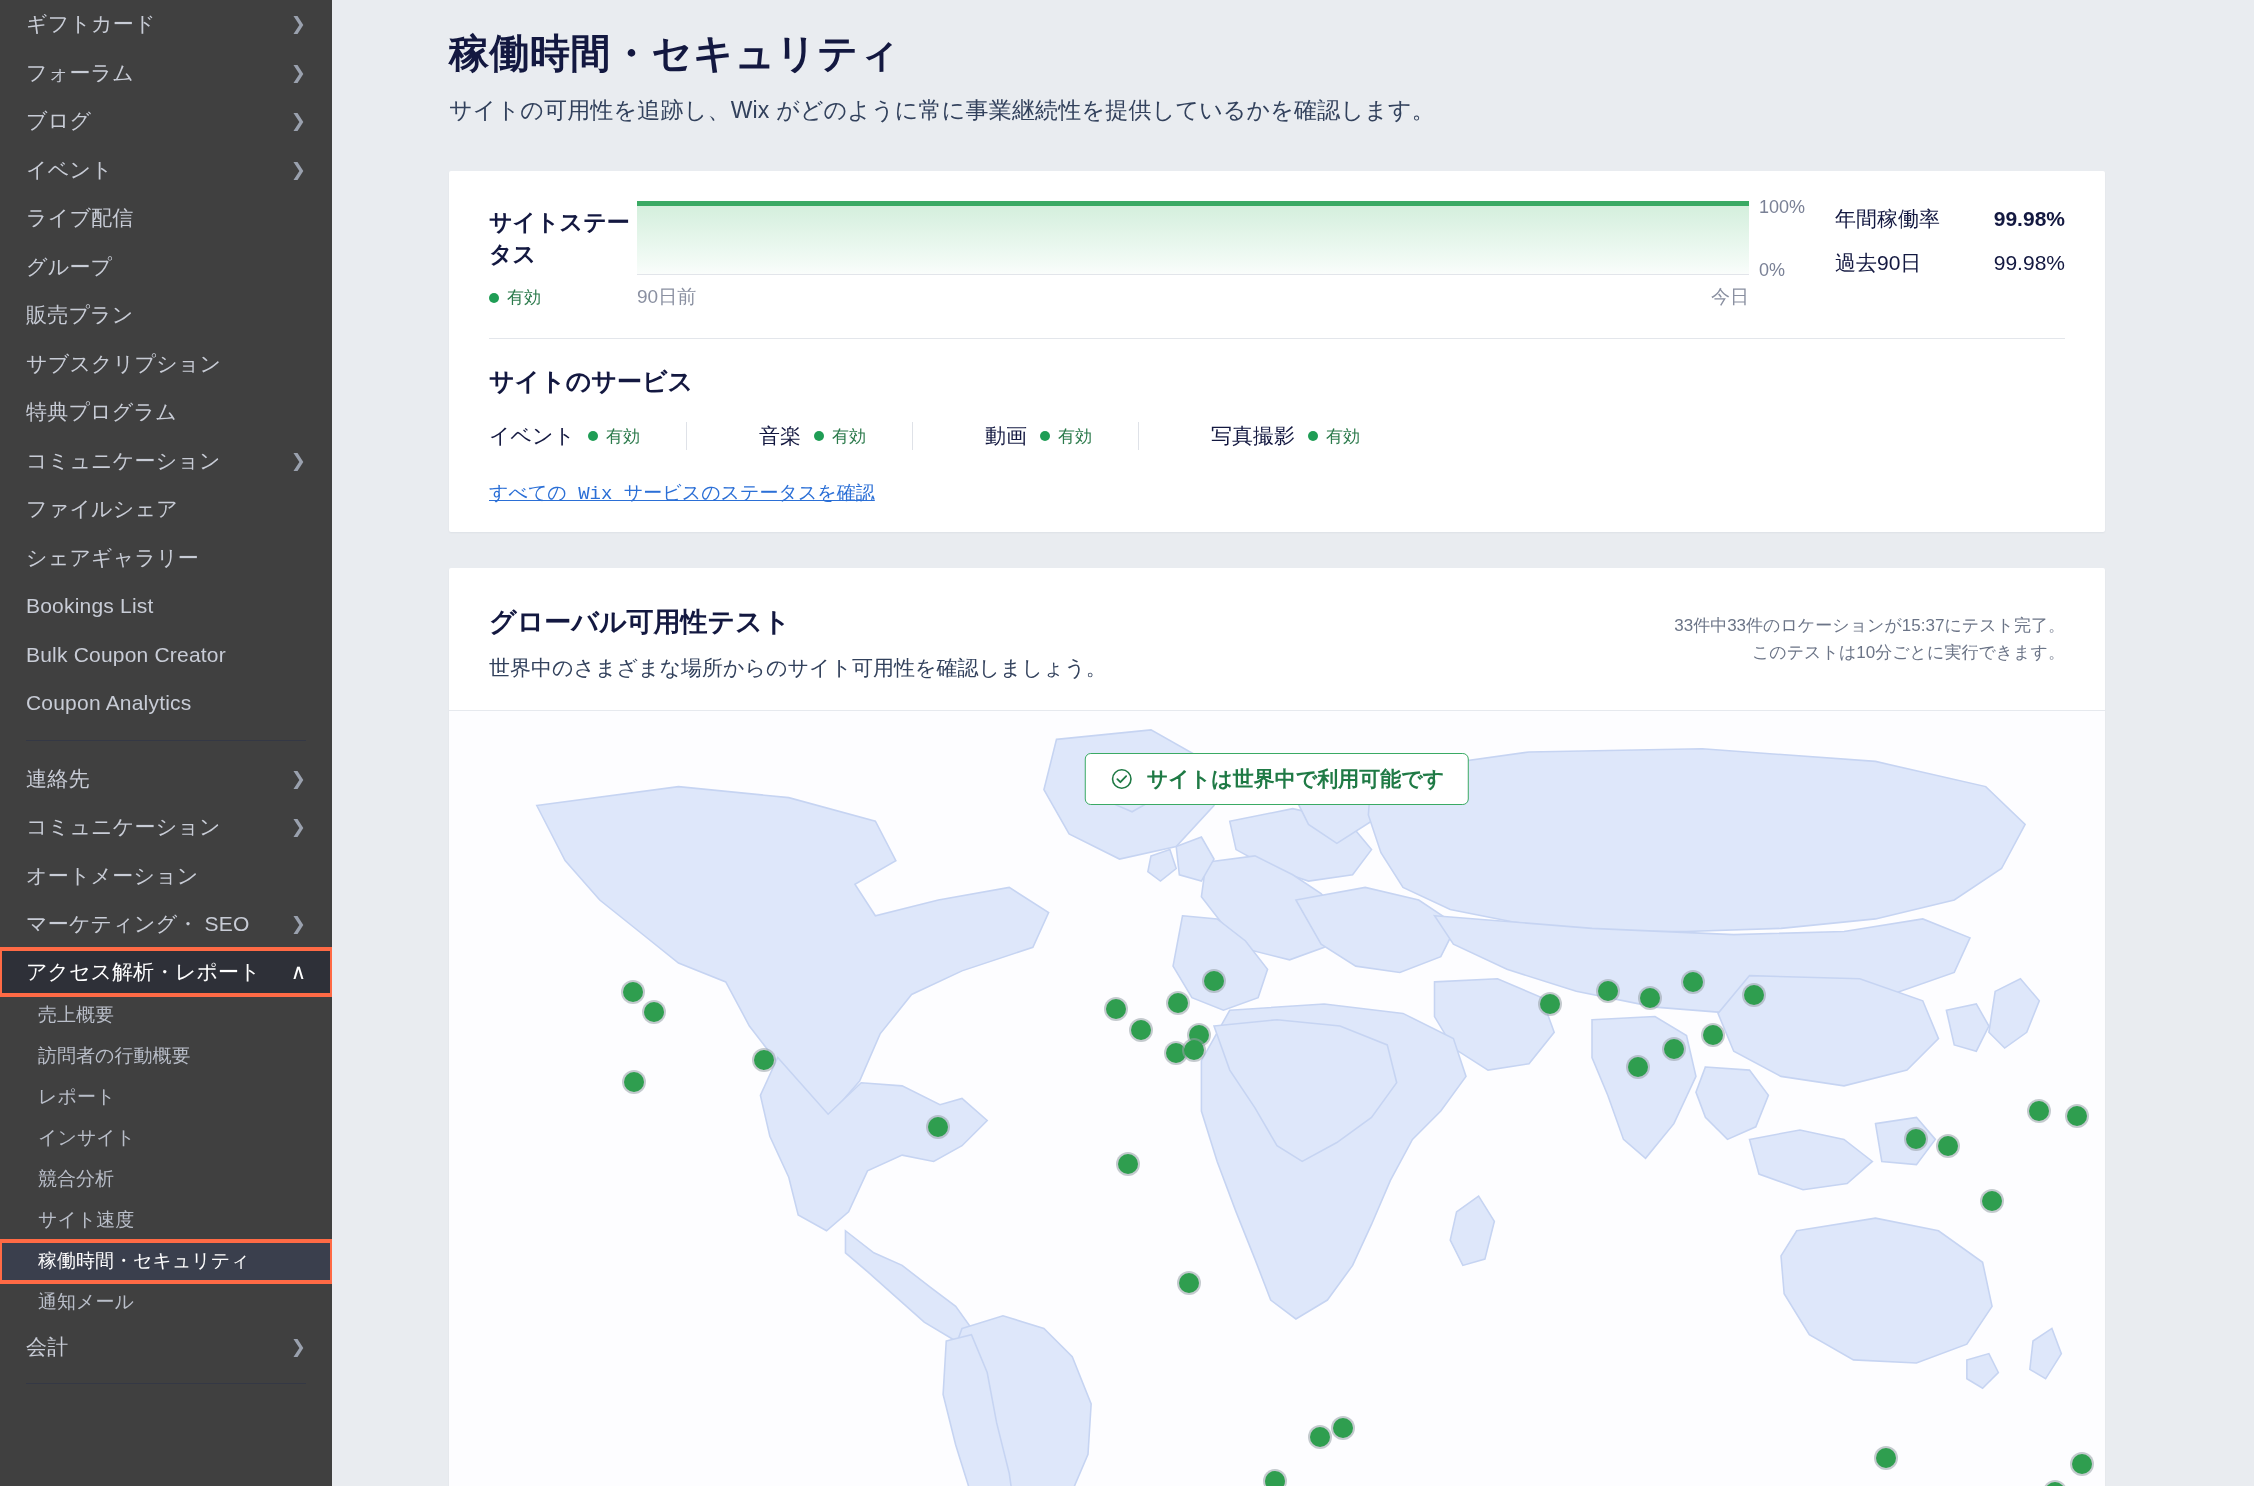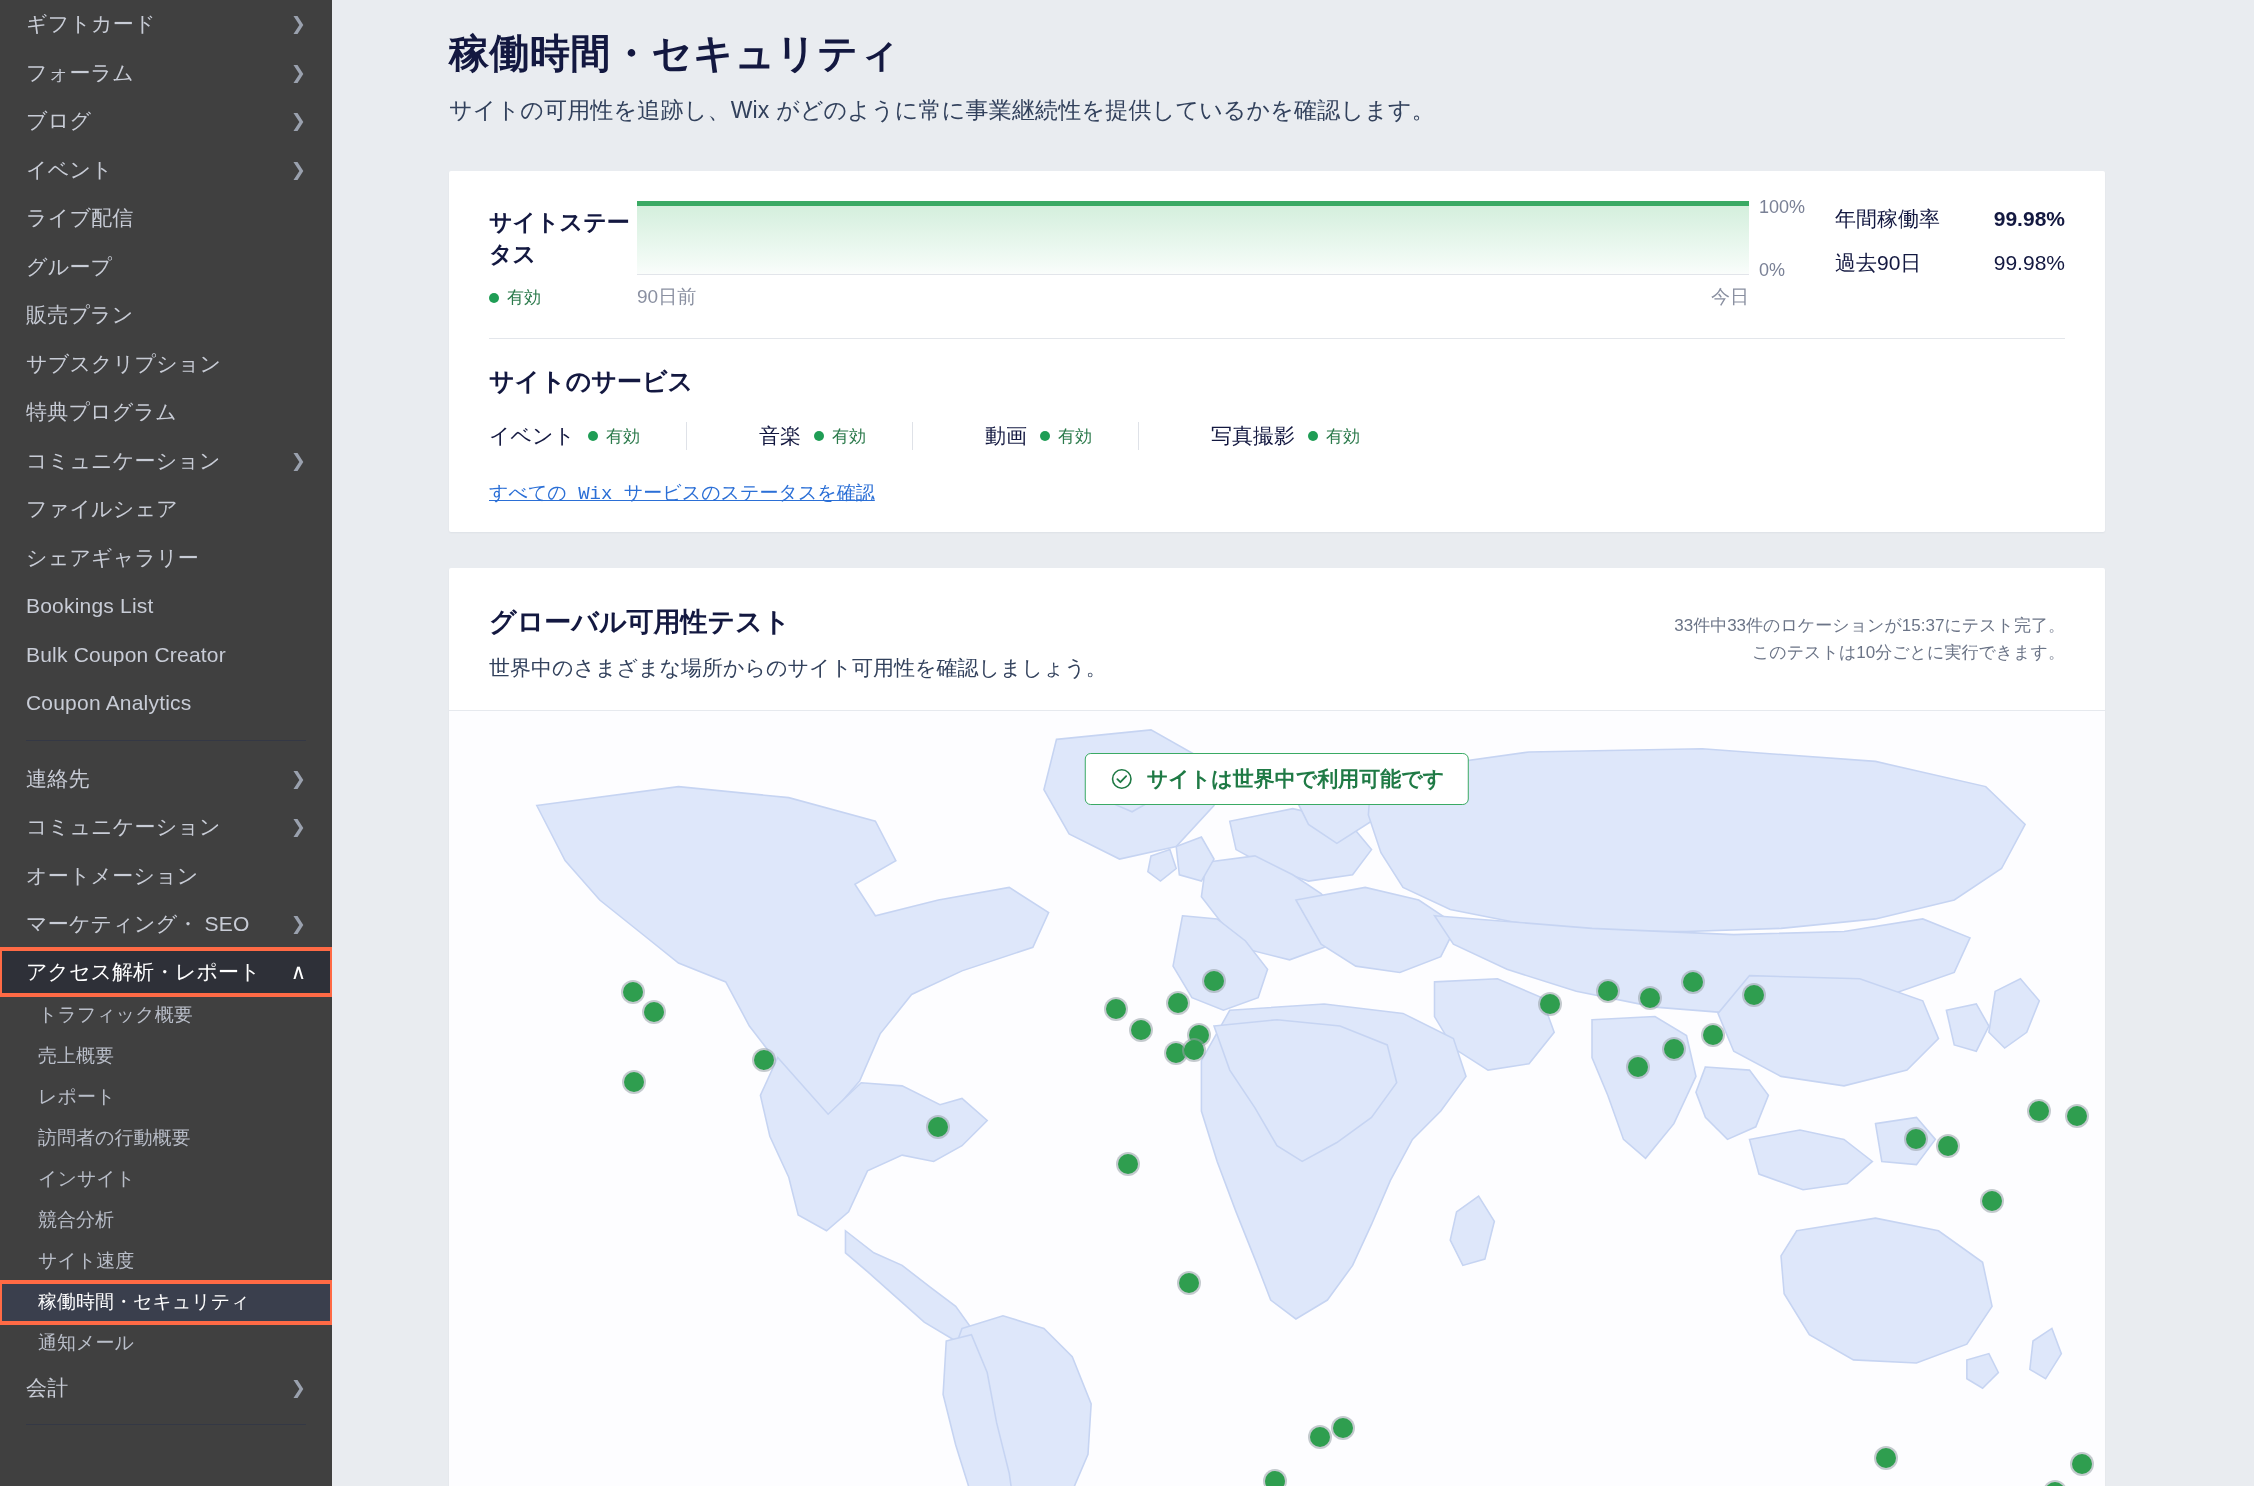--- a/index.html
+++ b/index.html
@@ -394,30 +394,27 @@
         </div>
         <div class="sb-item">
           <span>マーケティング・ SEO</span>
           <span class="chev">❯</span>
         </div>
         <div class="sb-group-head highlight">
           <span>アクセス解析・レポート</span>
           <span class="chev">∧</span>
         </div>
         <div class="sb-sub">
-          <span>トラフィック概要</span>
+          <span>売上概要</span>
         </div>
         <div class="sb-sub">
-          <span>売上概要</span>
+          <span>訪問者の行動概要</span>
         </div>
         <div class="sb-sub">
           <span>レポート</span>
-        </div>
-        <div class="sb-sub">
-          <span>訪問者の行動概要</span>
         </div>
         <div class="sb-sub">
           <span>インサイト</span>
         </div>
         <div class="sb-sub">
           <span>競合分析</span>
         </div>
         <div class="sb-sub">
           <span>サイト速度</span>
         </div>

